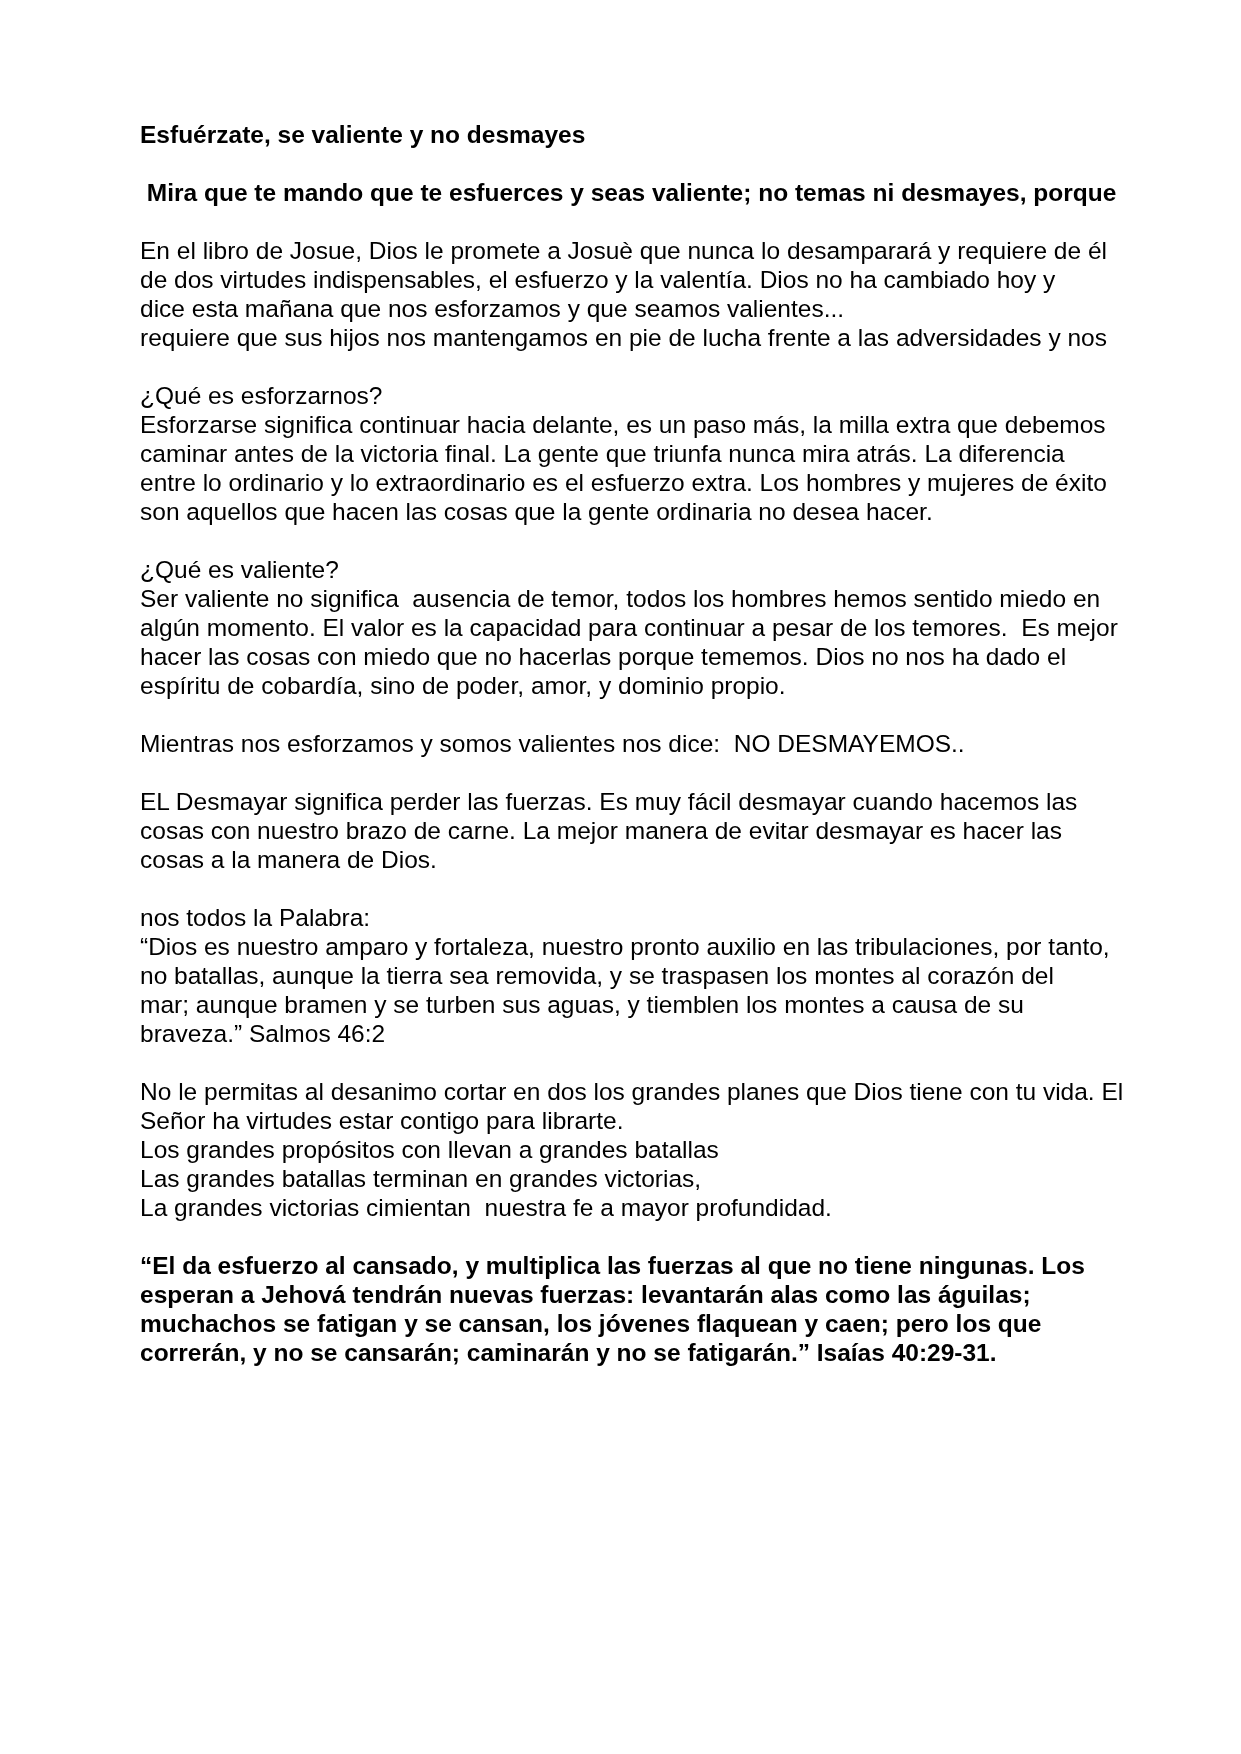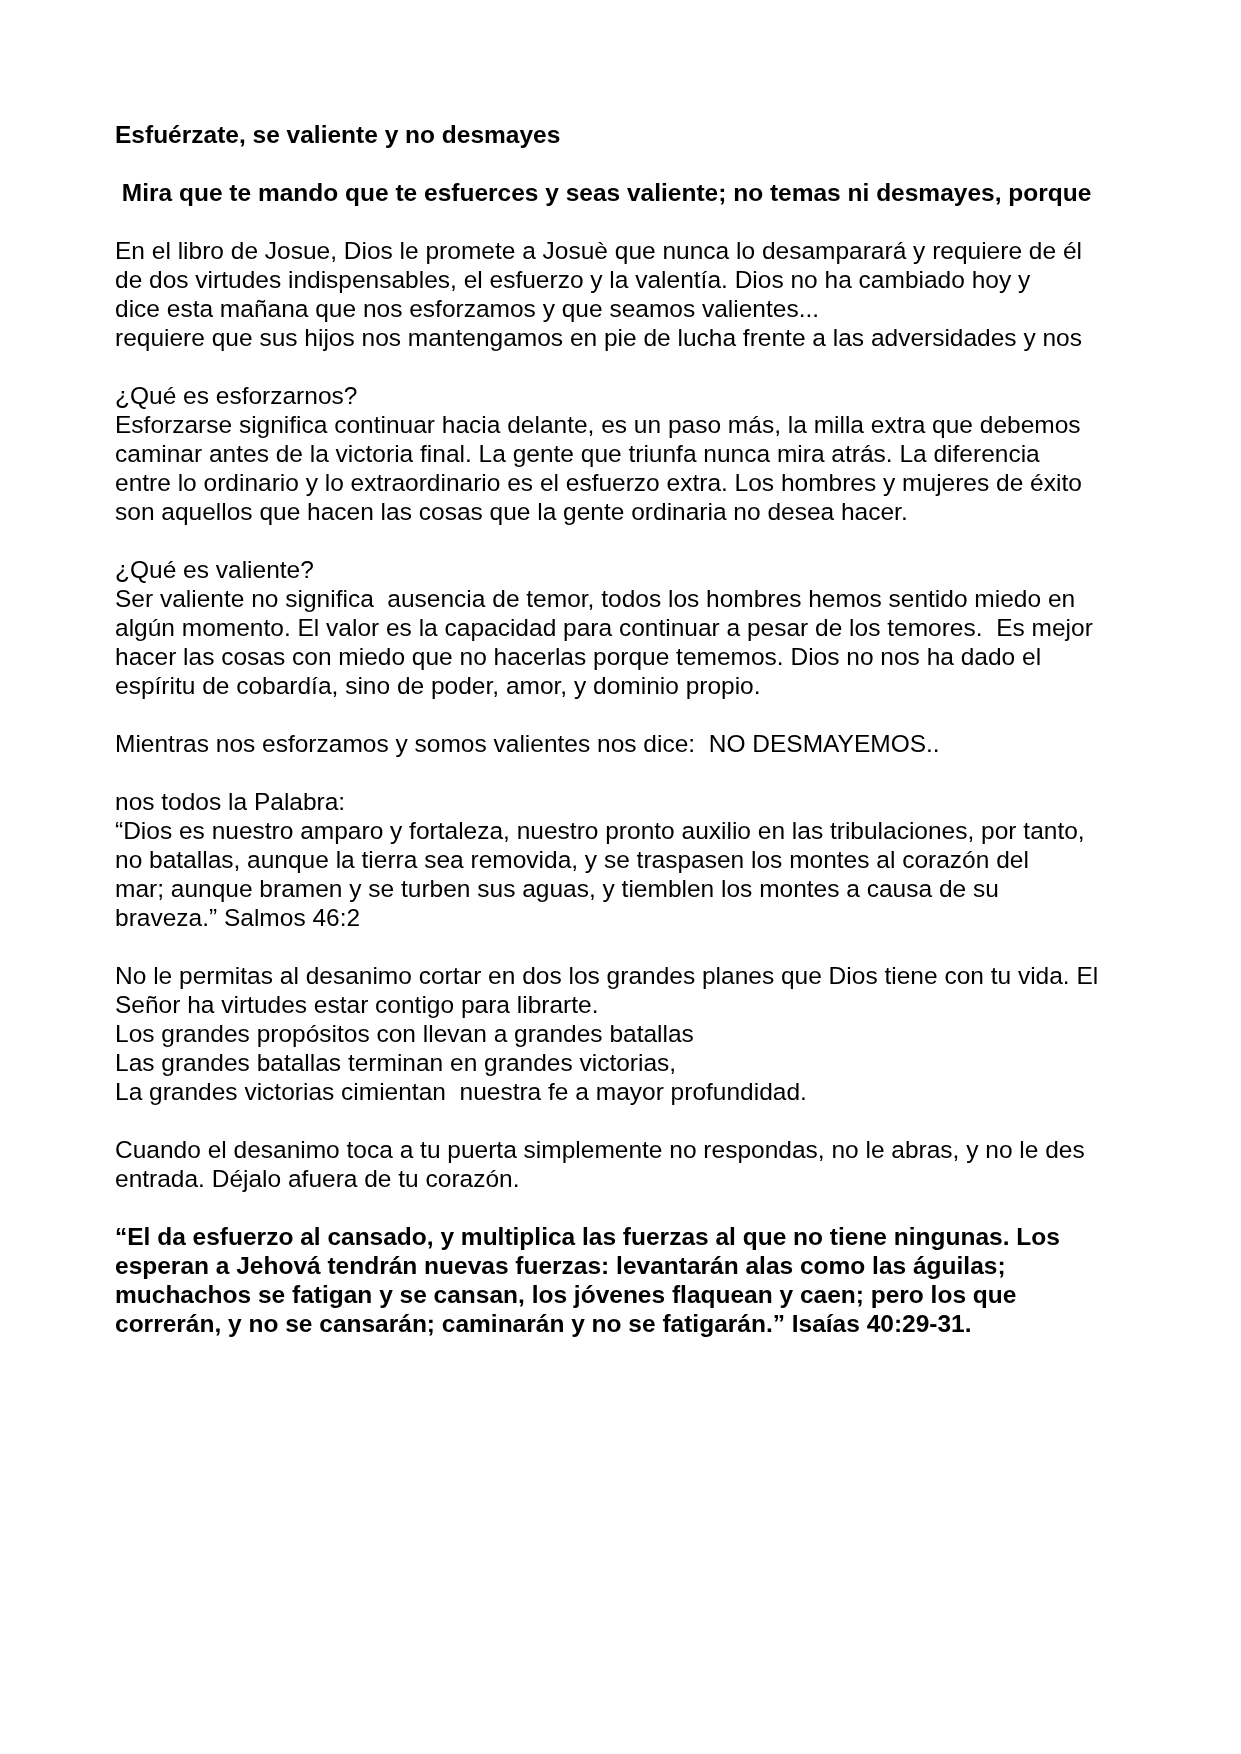--- a/index.html
+++ b/index.html
@@ -27,20 +27,21 @@
   .para {
     margin: 0 0 29px 0;
     padding: 0;
   }
   .bold {
     font-weight: bold;
   }
   .line {
     display: block;
     white-space: pre;
+    margin-left: 25px;
   }
 </style>
 </head>
 <body>
 
 <div class="page">
   <div class="doc">
 
     <p class="para bold">
       <span class="line">Esfuérzate, se valiente y no desmayes</span>
@@ -70,41 +71,42 @@
       <span class="line">Ser valiente no significa  ausencia de temor, todos los hombres hemos sentido miedo en</span>
       <span class="line">algún momento. El valor es la capacidad para continuar a pesar de los temores.  Es mejor</span>
       <span class="line">hacer las cosas con miedo que no hacerlas porque tememos. Dios no nos ha dado el</span>
       <span class="line">espíritu de cobardía, sino de poder, amor, y dominio propio.</span>
     </p>
 
     <p class="para">
       <span class="line">Mientras nos esforzamos y somos valientes nos dice:  NO DESMAYEMOS..</span>
     </p>
 
+    <p class="para">
+      <span class="line">EL Desmayar significa perder las fuerzas. Es muy fácil desmayar cuando hacemos las</span>
+      <span class="line">cosas con nuestro brazo de carne. La mejor manera de evitar desmayar es hacer las</span>
+      <span class="line">cosas a la manera de Dios.</span>
+    </p>
 
     <p class="para">
       <span class="line">nos todos la Palabra:</span>
       <span class="line">“Dios es nuestro amparo y fortaleza, nuestro pronto auxilio en las tribulaciones, por tanto,</span>
       <span class="line">no batallas, aunque la tierra sea removida, y se traspasen los montes al corazón del</span>
       <span class="line">mar; aunque bramen y se turben sus aguas, y tiemblen los montes a causa de su</span>
       <span class="line">braveza.” Salmos 46:2</span>
     </p>
 
     <p class="para">
       <span class="line">No le permitas al desanimo cortar en dos los grandes planes que Dios tiene con tu vida. El</span>
       <span class="line">Señor ha virtudes estar contigo para librarte.</span>
       <span class="line">Los grandes propósitos con llevan a grandes batallas</span>
       <span class="line">Las grandes batallas terminan en grandes victorias,</span>
       <span class="line">La grandes victorias cimientan  nuestra fe a mayor profundidad.</span>
     </p>
 
-    <p class="para">
-      <span class="line">Cuando el desanimo toca a tu puerta simplemente no respondas, no le abras, y no le des</span>
-      <span class="line">entrada. Déjalo afuera de tu corazón.</span>
-    </p>
 
     <p class="para bold">
       <span class="line">“El da esfuerzo al cansado, y multiplica las fuerzas al que no tiene ningunas. Los</span>
       <span class="line">esperan a Jehová tendrán nuevas fuerzas: levantarán alas como las águilas;</span>
       <span class="line">muchachos se fatigan y se cansan, los jóvenes flaquean y caen; pero los que</span>
       <span class="line">correrán, y no se cansarán; caminarán y no se fatigarán.” Isaías 40:29-31.</span>
     </p>
 
   </div>
 </div>

